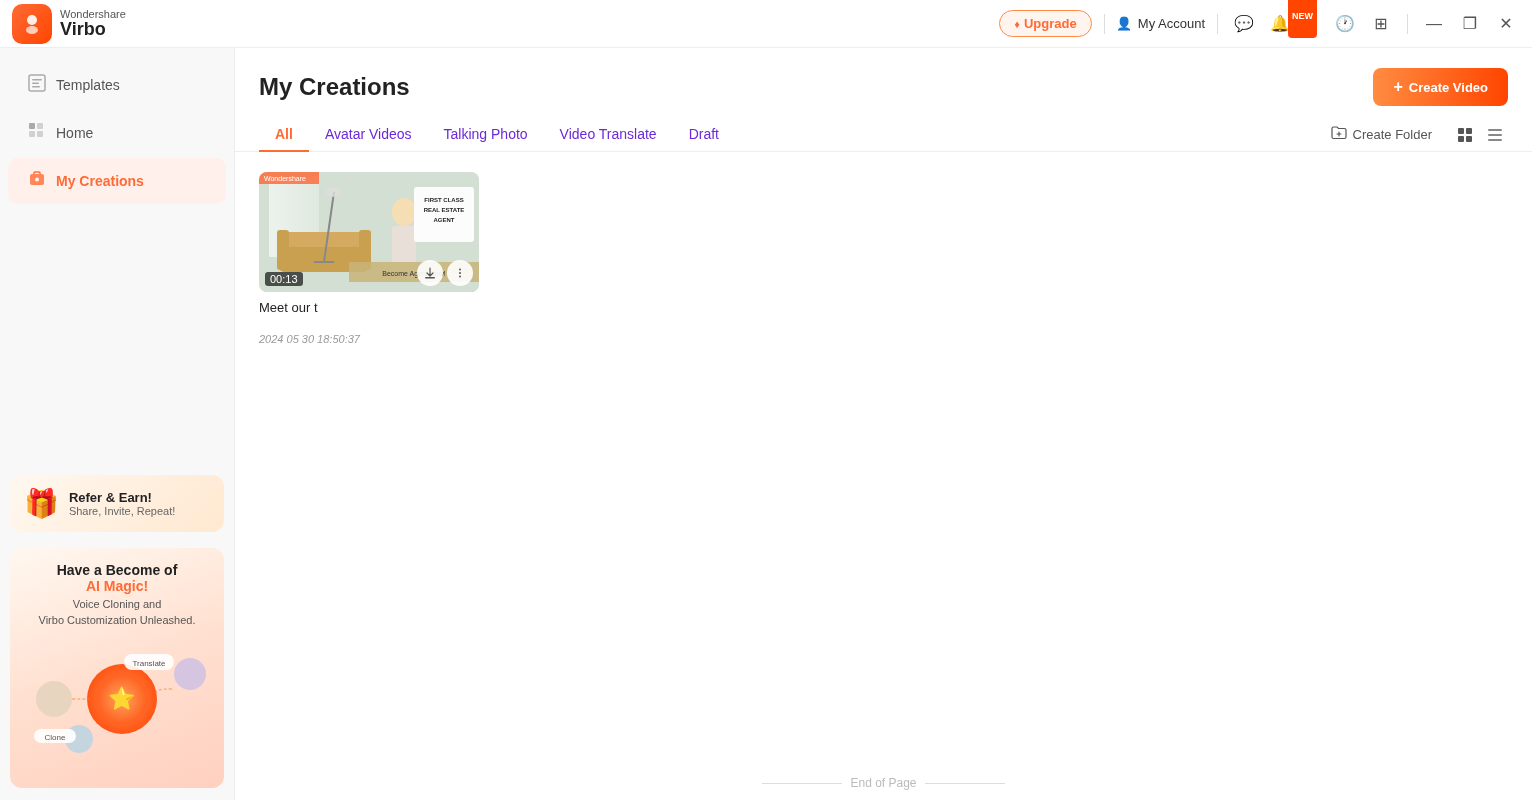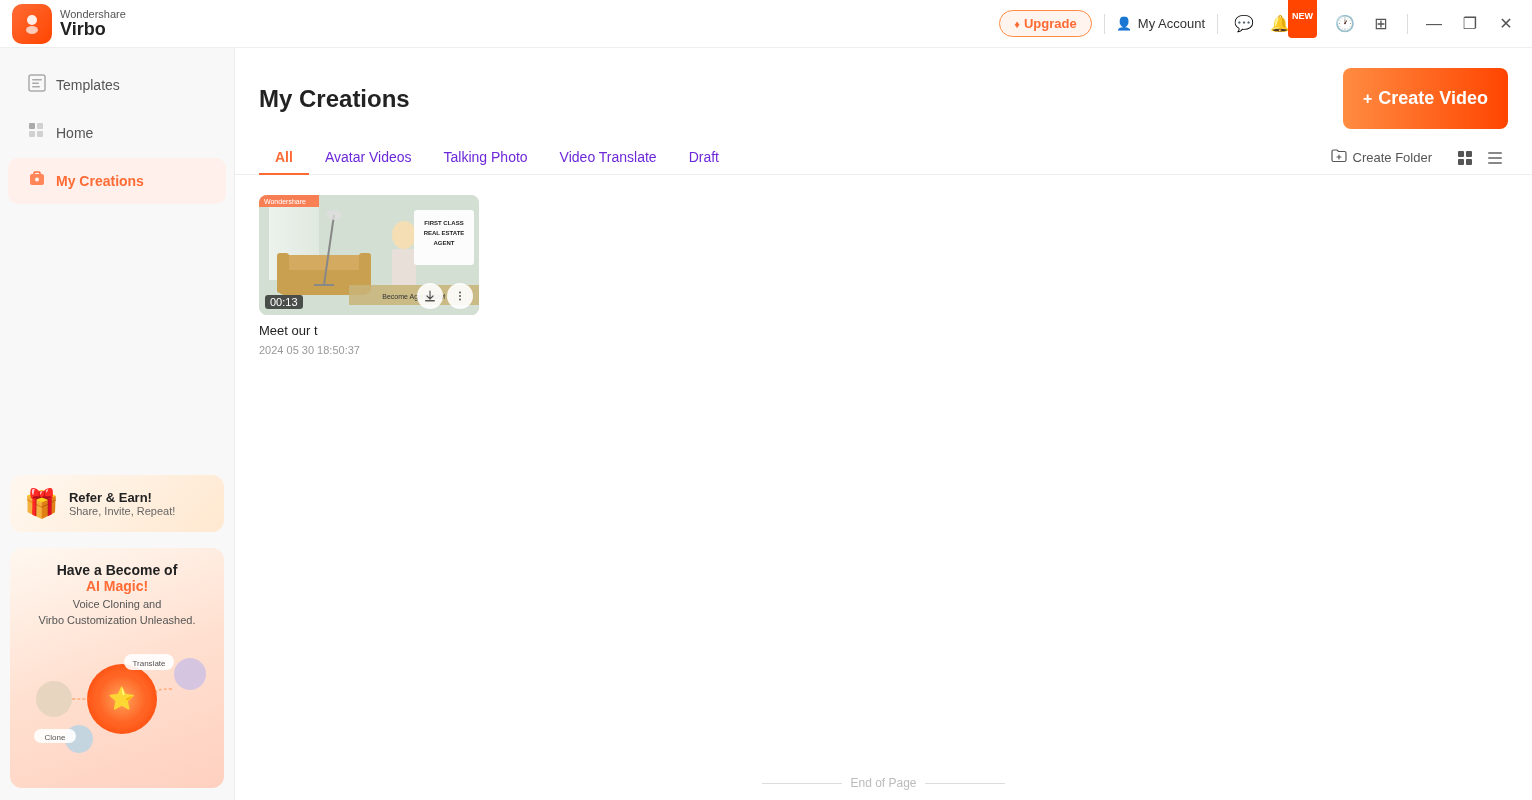--- a/index.html
+++ b/index.html
@@ -159,22 +159,22 @@
       display: flex;
       align-items: center;
       justify-content: space-between;
     }
     .page-title { font-size: 24px; font-weight: bold; color: #222; }
     .create-video-btn {
       background: linear-gradient(90deg, #ff8c42, #ff4500);
       color: white;
       border: none;
       border-radius: 8px;
-      padding: 20px 20px;
-      font-size: 18px;
+      padding: 10px 20px;
+      font-size: 13px;
       font-weight: 600;
       cursor: pointer;
       display: flex; align-items: center; gap: 6px;
     }
     .create-video-btn::before { content: '+'; font-size: 16px; }
 
     .tabs-row {
       display: flex;
       align-items: center;
       justify-content: space-between;
@@ -265,21 +265,21 @@
     }
     .video-action-btn {
       width: 26px; height: 26px;
       background: rgba(255,255,255,0.9);
       border-radius: 50%;
       display: flex; align-items: center; justify-content: center;
       font-size: 12px; color: #555; cursor: pointer;
     }
     .video-info { padding: 8px 0 0; }
     .video-name { font-size: 13px; font-weight: 500; color: #222; }
-    .video-date { font-size: 11px; color: #999; margin-top: 6px; }
+    .video-date { font-size: 11px; color: #999; margin-top: 18px; font-style: italic; }
 
     
     .video-grid::-webkit-scrollbar { width: 6px; }
     .video-grid::-webkit-scrollbar-track { background: #f5f5f5; }
     .video-grid::-webkit-scrollbar-thumb { background: #ddd; border-radius: 3px; }
 
     
     .end-of-page {
       text-align: center;
       padding: 10px;

